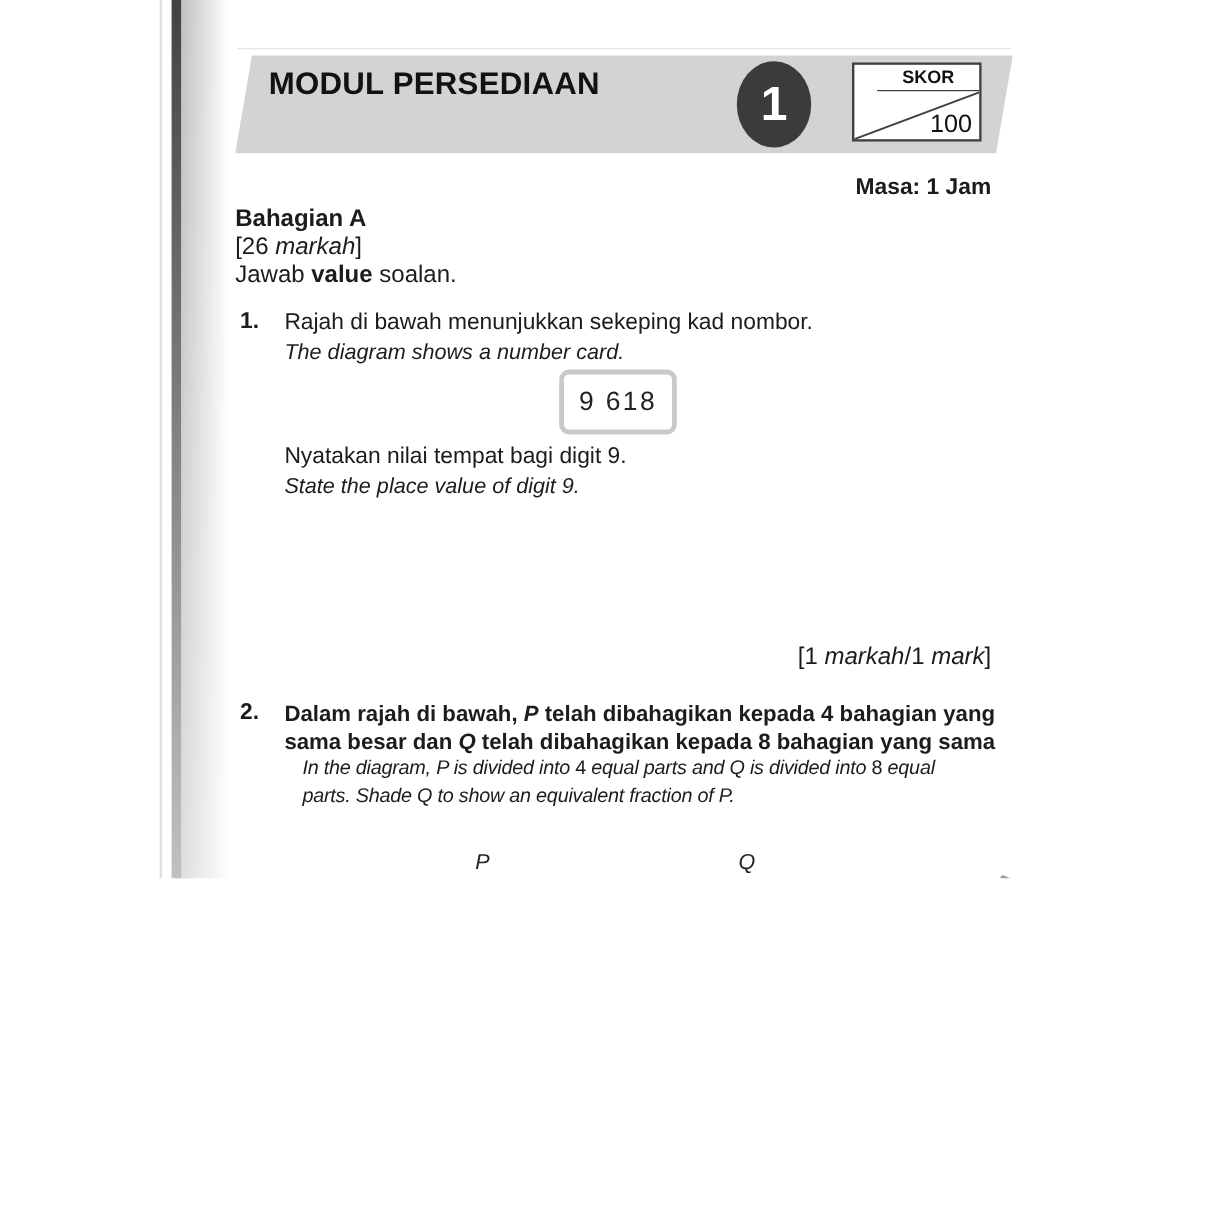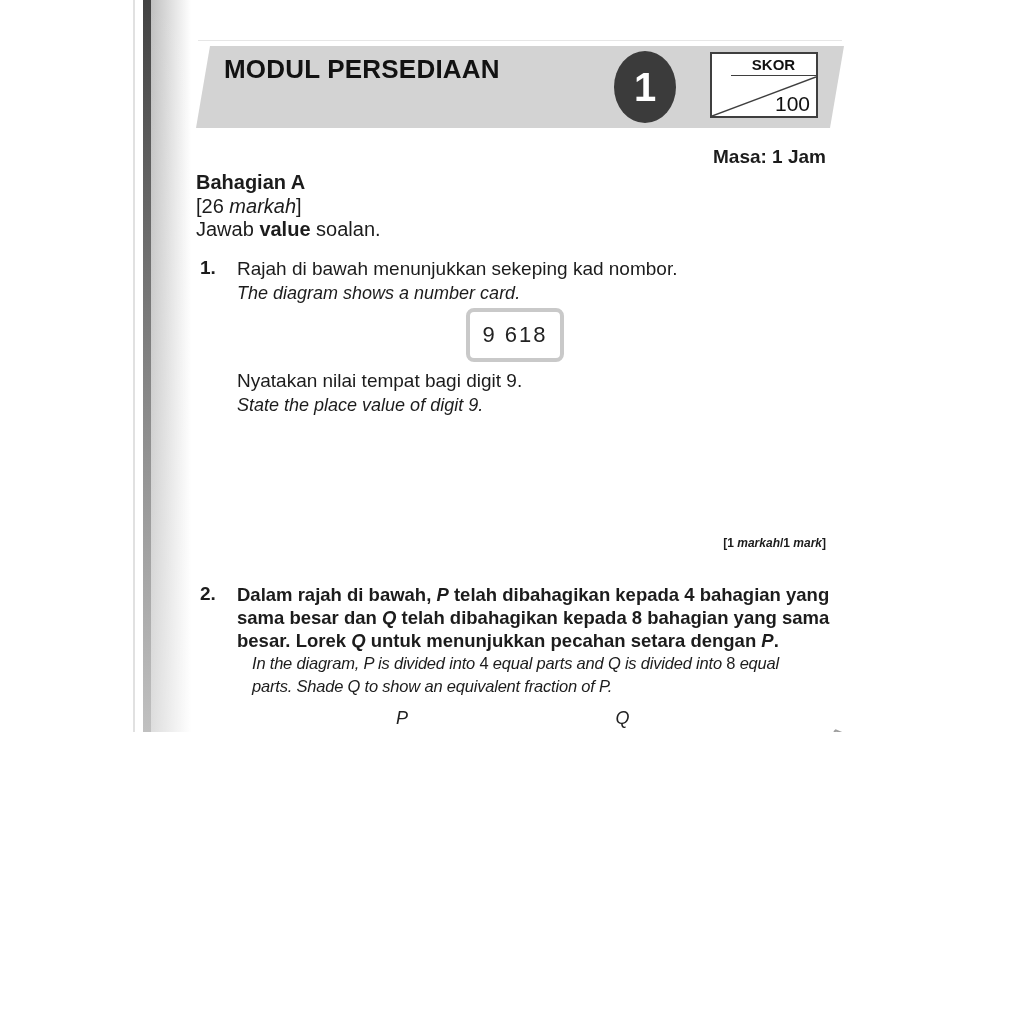--- a/index.html
+++ b/index.html
@@ -48,21 +48,21 @@
   .line-en{font-size:16.5px;line-height:23px;letter-spacing:-0.2px;white-space:nowrap;margin-left:15px;}
   .q1-line-my{font-size:19px;line-height:24px;white-space:nowrap;}
   .q1-line-en{font-size:18px;line-height:24px;white-space:nowrap;}
 
   .q1-block{position:absolute;left:200px;top:257px;width:640px;}
   .number-card{position:absolute;left:466px;top:308px;width:90px;height:46px;background:#ffffff;
     border:4px solid #c9c9c9;border-radius:8px;box-sizing:content-box;
     display:flex;align-items:center;justify-content:center;}
   .number-card span{font-size:22px;letter-spacing:2px;color:#222;}
   .q1-prompt{position:absolute;left:237px;top:369px;}
-  .marks{position:absolute;right:198px;font-size:12px;white-space:nowrap;z-index:2;font-weight:bold;}
+  .marks{position:absolute;right:198px;font-size:20px;white-space:nowrap;z-index:2;}
   .marks-1{top:536px;}
   .marks-2{top:936px;margin-left:33px;}
 
   .q2-block{position:absolute;left:200px;top:583px;width:660px;}
 
   
   .diagram-label{position:absolute;top:708px;text-align:center;font-size:18px;font-style:italic;color:#222;}
   .label-p{left:338px;width:128px;}
   .label-q{left:558px;width:129px;}
   .grid{position:absolute;top:740px;display:grid;gap:1.5px;background:var(--grid-line);
@@ -137,21 +137,20 @@
     <div class="q1-line-en"><i>State the place value of digit 9.</i></div>
   </div>
 
   <div class="marks marks-1">[1 <i>markah</i>/1 <i>mark</i>]</div>
 
   <div class="q2-block">
     <span class="qnum">2.</span>
     <div class="qbody">
       <div class="line-my">Dalam rajah di bawah, <i>P</i> telah dibahagikan kepada 4 bahagian yang</div>
       <div class="line-my">sama besar dan <i>Q</i> telah dibahagikan kepada 8 bahagian yang sama</div>
-      <div class="line-my">besar. Lorek <i>Q</i> untuk menunjukkan pecahan setara dengan <i>P</i>.</div>
       <div class="line-en"><i>In the diagram, P is divided into</i> 4 <i>equal parts and Q is divided into</i> 8 <i>equal</i></div>
       <div class="line-en"><i>parts. Shade Q to show an equivalent fraction of P.</i></div>
     </div>
   </div>
 
   <div class="diagram-label label-p">P</div>
   <div class="diagram-label label-q">Q</div>
   <div class="grid grid-p" style="grid-template-columns: repeat(2, 1fr); grid-template-rows: repeat(2, 1fr);">
       <div class="cell" style="background: rgb(217, 217, 217);"></div>
       <div class="cell"></div>

